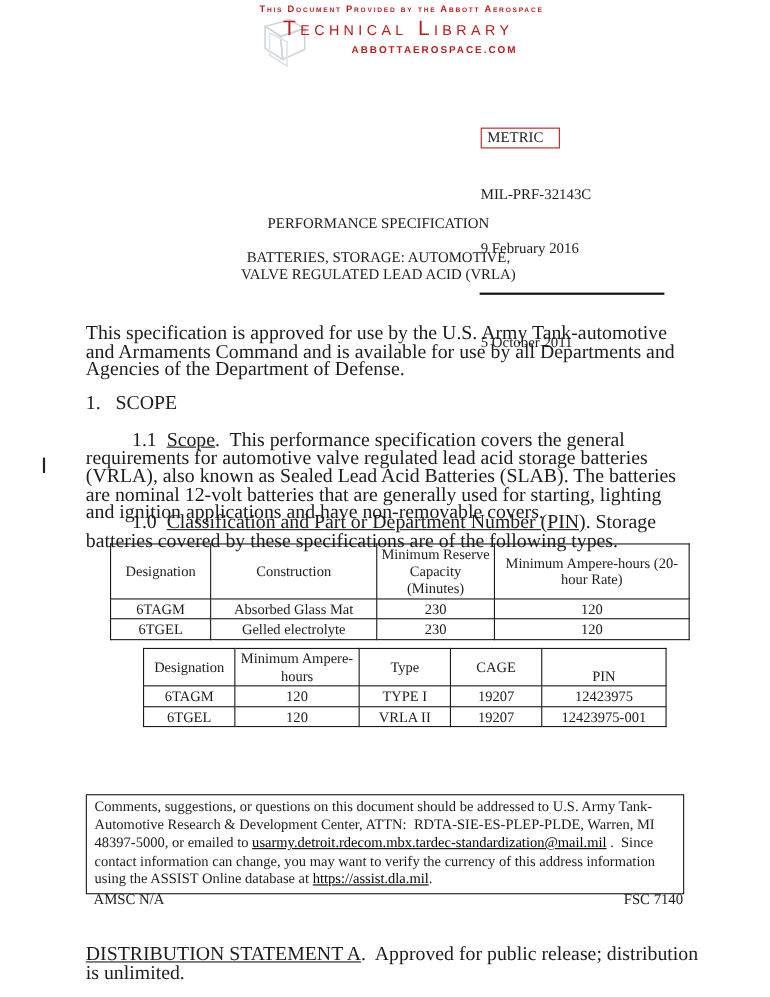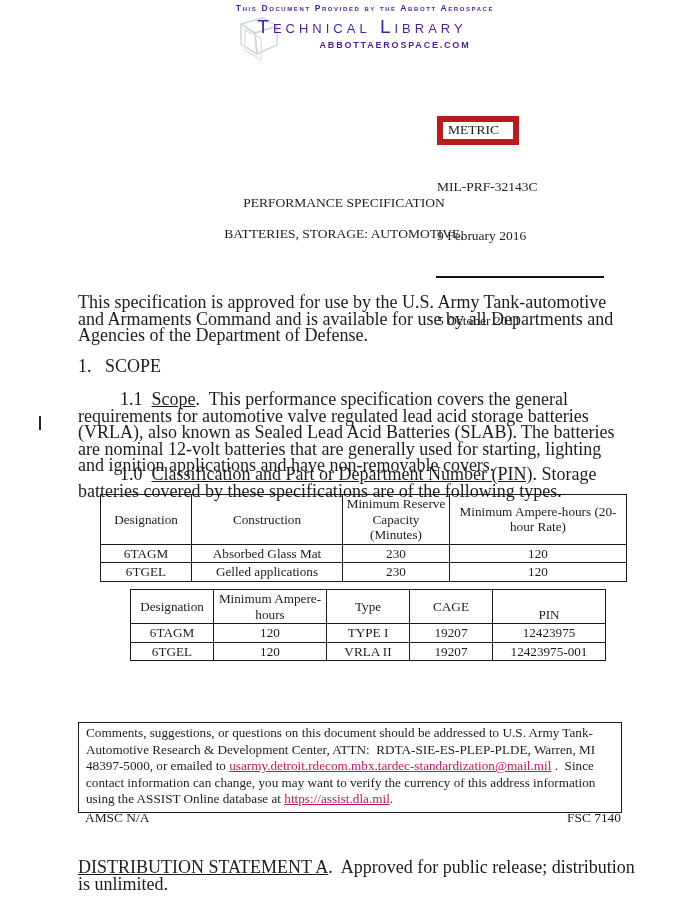--- a/index.html
+++ b/index.html
@@ -2,29 +2,29 @@
 <html><head>
 <meta charset="utf-8">
 <style>
   html,body{margin:0;padding:0;}
   body{
     width:700px;height:906px;position:relative;background:#ffffff;
     font-family:"Liberation Serif","DejaVu Serif",serif;
     color:#1c1c1c;overflow:hidden;
   }
   
-  .aa-header{position:absolute;top:3px;left:0;width:700px;color:#4c1d95;
+  .aa-header{position:absolute;top:3px;left:0;width:700px;color:#b91c1c;
     font-family:"Liberation Sans","DejaVu Sans",sans-serif;text-align:center;line-height:1.25;}
   .aa-line1{font-size:8.5px;font-variant:small-caps;letter-spacing:1.6px;font-weight:bold;position:relative;left:15px;}
   .aa-line2{font-size:19px;font-variant:small-caps;letter-spacing:4px;position:relative;left:12px;margin-top:1px;}
   .aa-line3{font-size:9px;letter-spacing:1.8px;text-transform:uppercase;font-weight:bold;position:relative;left:45px;margin-top:2px;}
   .aa-cube{position:absolute;left:233px;top:7px;}
   
   .doc-block{position:absolute;left:437px;top:83px;font-size:13.5px;line-height:16.4px;white-space:pre;}
-  .metric-box{display:inline-block;border:6px solid #b91c1c;padding:0 14px 1px 5px;margin-bottom:1px;}
+  .metric-box{display:inline-block;border:1px solid #b91c1c;padding:0 14px 1px 5px;margin-bottom:1px;}
   .date-rule{width:168px;border-bottom:2px solid #111;margin:0 0 1px -1px;position:relative;top:-1px;}
   
   .title-block{position:absolute;top:195px;left:0;width:688px;text-align:center;font-size:13.5px;line-height:16.5px;}
   .title-main{margin-bottom:14px;}
   
   .para{position:absolute;font-size:18px;line-height:16.6px;white-space:pre-wrap;}
   .approval{top:276px;left:78px;width:540px;}
   .scope-head{top:340px;left:78px;}
   .s11{top:373px;left:78px;width:552px;}
   .s12{top:448px;left:78px;width:552px;}
@@ -35,21 +35,21 @@
   td,th{border:1.3px solid #1a1a1a;text-align:center;vertical-align:middle;
     padding:1px 3px;font-weight:normal;line-height:15.6px;}
   .tbl1{left:100px;top:494px;width:498px;}
   .tbl1 .c1{width:84px;}.tbl1 .c2{width:144px;}.tbl1 .c3{width:100px;}.tbl1 .c4{width:170px;}
   .tbl2{left:130px;top:589px;width:440px;}
   .tbl2 .c1{width:76px;}.tbl2 .c2{width:106px;}.tbl2 .c3{width:76px;}.tbl2 .c4{width:76px;}.tbl2 .c5{width:106px;}
   .vbottom{vertical-align:bottom;}
   
   .comments-box{position:absolute;left:78px;top:722px;width:544px;box-sizing:border-box;
     border:1.5px solid #1a1a1a;padding:2px 7px 4px 7px;font-size:13.2px;line-height:16.6px;white-space:pre-wrap;}
-  .comments-box a{color:#be185d;text-decoration:underline;cursor:pointer;}
+  .comments-box a{color:#000000;text-decoration:underline;cursor:pointer;}
   
   .footer-ids{position:absolute;left:85px;top:810px;width:536px;display:flex;
     justify-content:space-between;font-size:13.4px;}
   .distribution{top:841px;left:78px;width:560px;}
 </style>
 </head>
 <body>
 
 <div class="aa-header">
   <span class="aa-cube">
@@ -71,20 +71,21 @@
   <div><span class="metric-box">METRIC</span></div>
   <div>MIL-PRF-32143C</div>
   <div>9 February 2016</div>
   <div class="date-rule"></div>
   <div>5 October 2011</div>
 </div>
 
 <div class="title-block">
   <div class="title-main">PERFORMANCE SPECIFICATION</div>
   <div>BATTERIES, STORAGE: AUTOMOTIVE,</div>
+  <div>VALVE REGULATED LEAD ACID (VRLA)</div>
 </div>
 
 <p class="para approval">This specification is approved for use by the U.S. Army Tank-automotive and Armaments Command and is available for use by all Departments and Agencies of the Department of Defense.</p>
 
 <p class="para scope-head">1.   SCOPE</p>
 
 <p class="para s11"><span style="display:inline-block;width:42px;"></span><span>1.1  </span><span class="u">Scope</span><span>.  This performance specification covers the general requirements for automotive valve regulated lead acid storage batteries (VRLA), also known as Sealed Lead Acid Batteries (SLAB). The batteries are nominal 12-volt batteries that are generally used for starting, lighting and ignition applications and have non-removable covers.</span></p>
 
 <div class="change-bar"></div>
 
@@ -99,21 +100,21 @@
     <th class="c4">Minimum Ampere-hours (20-hour Rate)</th>
   </tr>
   <tr>
     <td>6TAGM</td>
     <td>Absorbed Glass Mat</td>
     <td>230</td>
     <td>120</td>
   </tr>
   <tr>
     <td>6TGEL</td>
-    <td>Gelled applications</td>
+    <td>Gelled electrolyte</td>
     <td>230</td>
     <td>120</td>
   </tr>
 </tbody>
   </table>
 
 <table class="tbl2">
   <tbody>
       <tr>
     <th class="c1">Designation</th>

